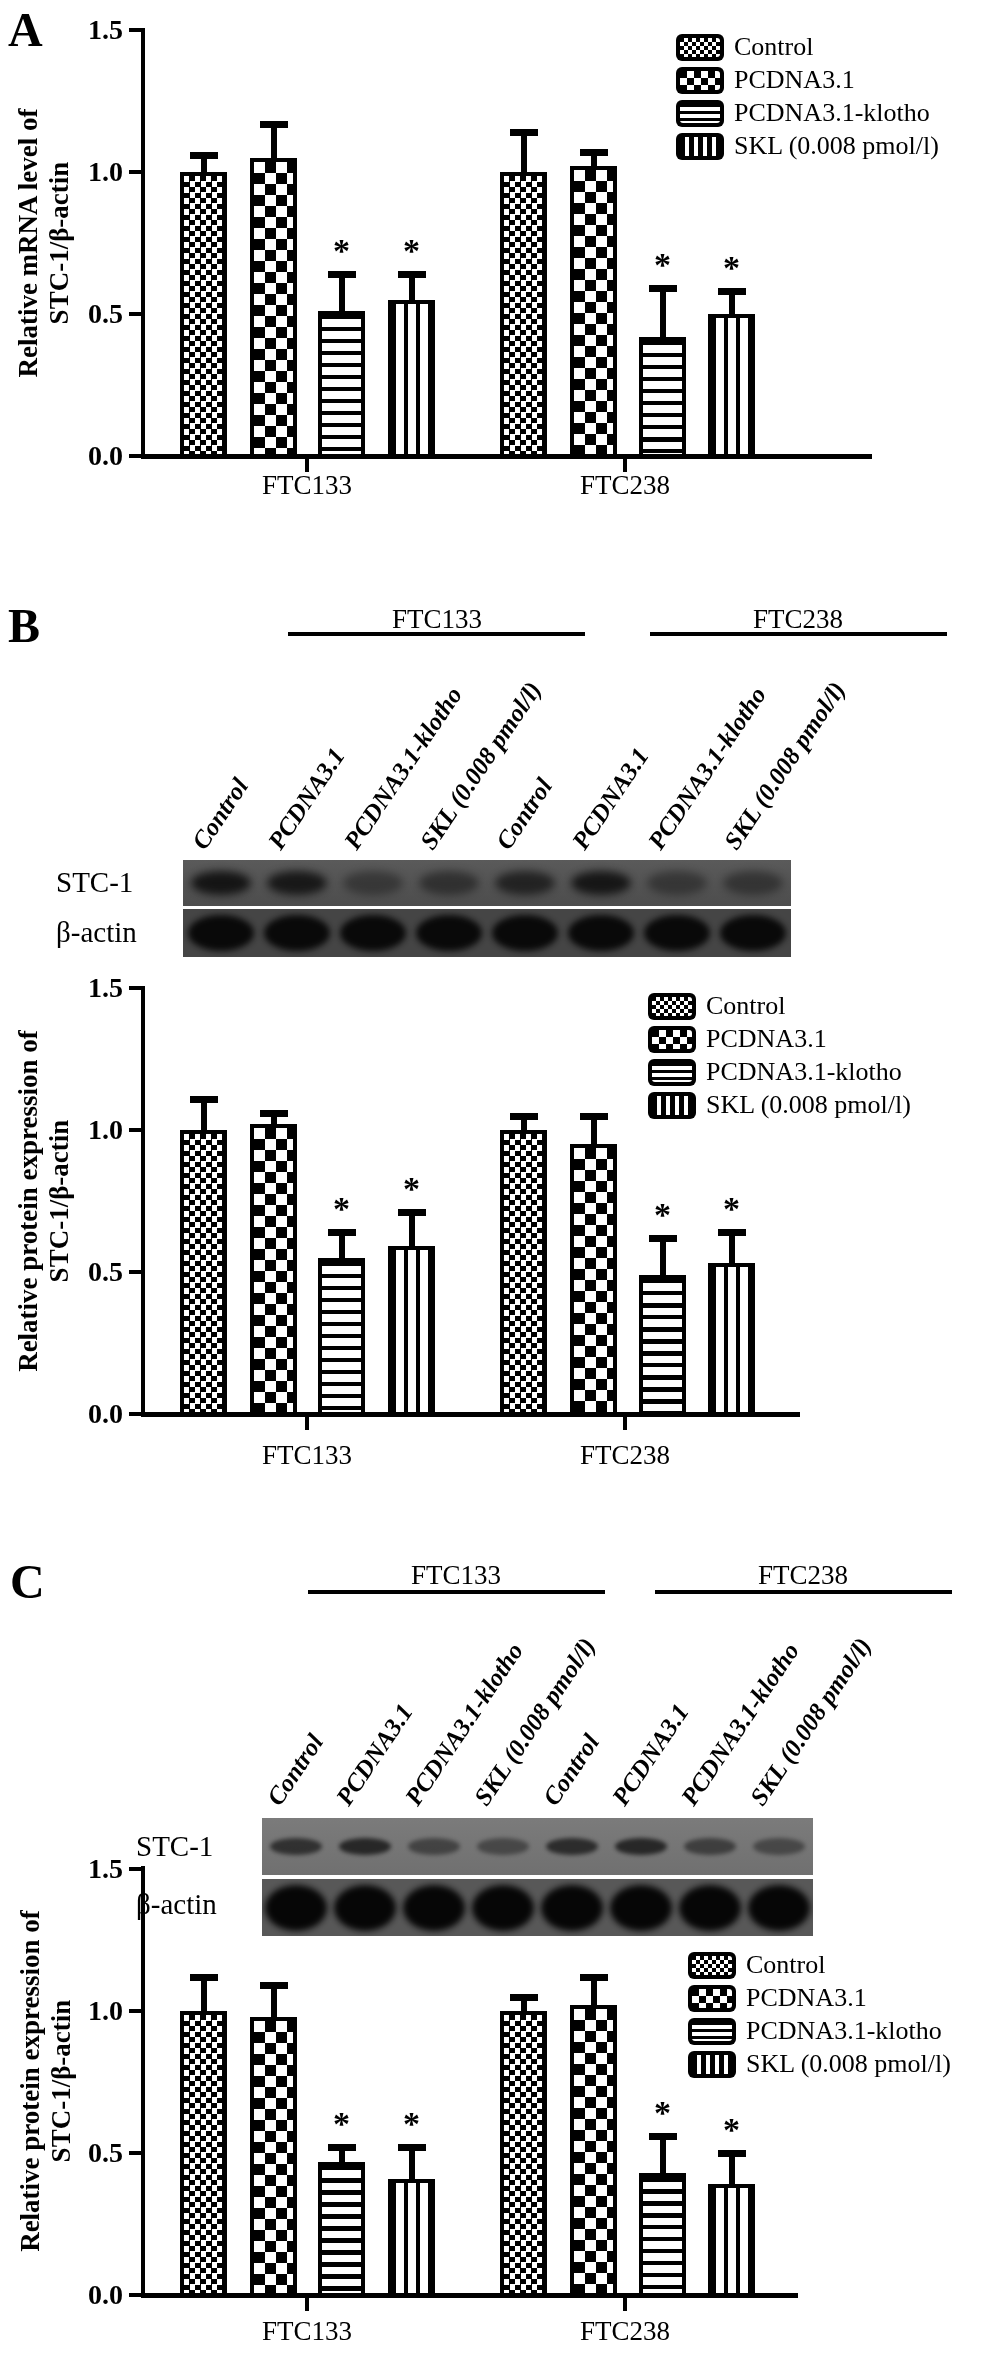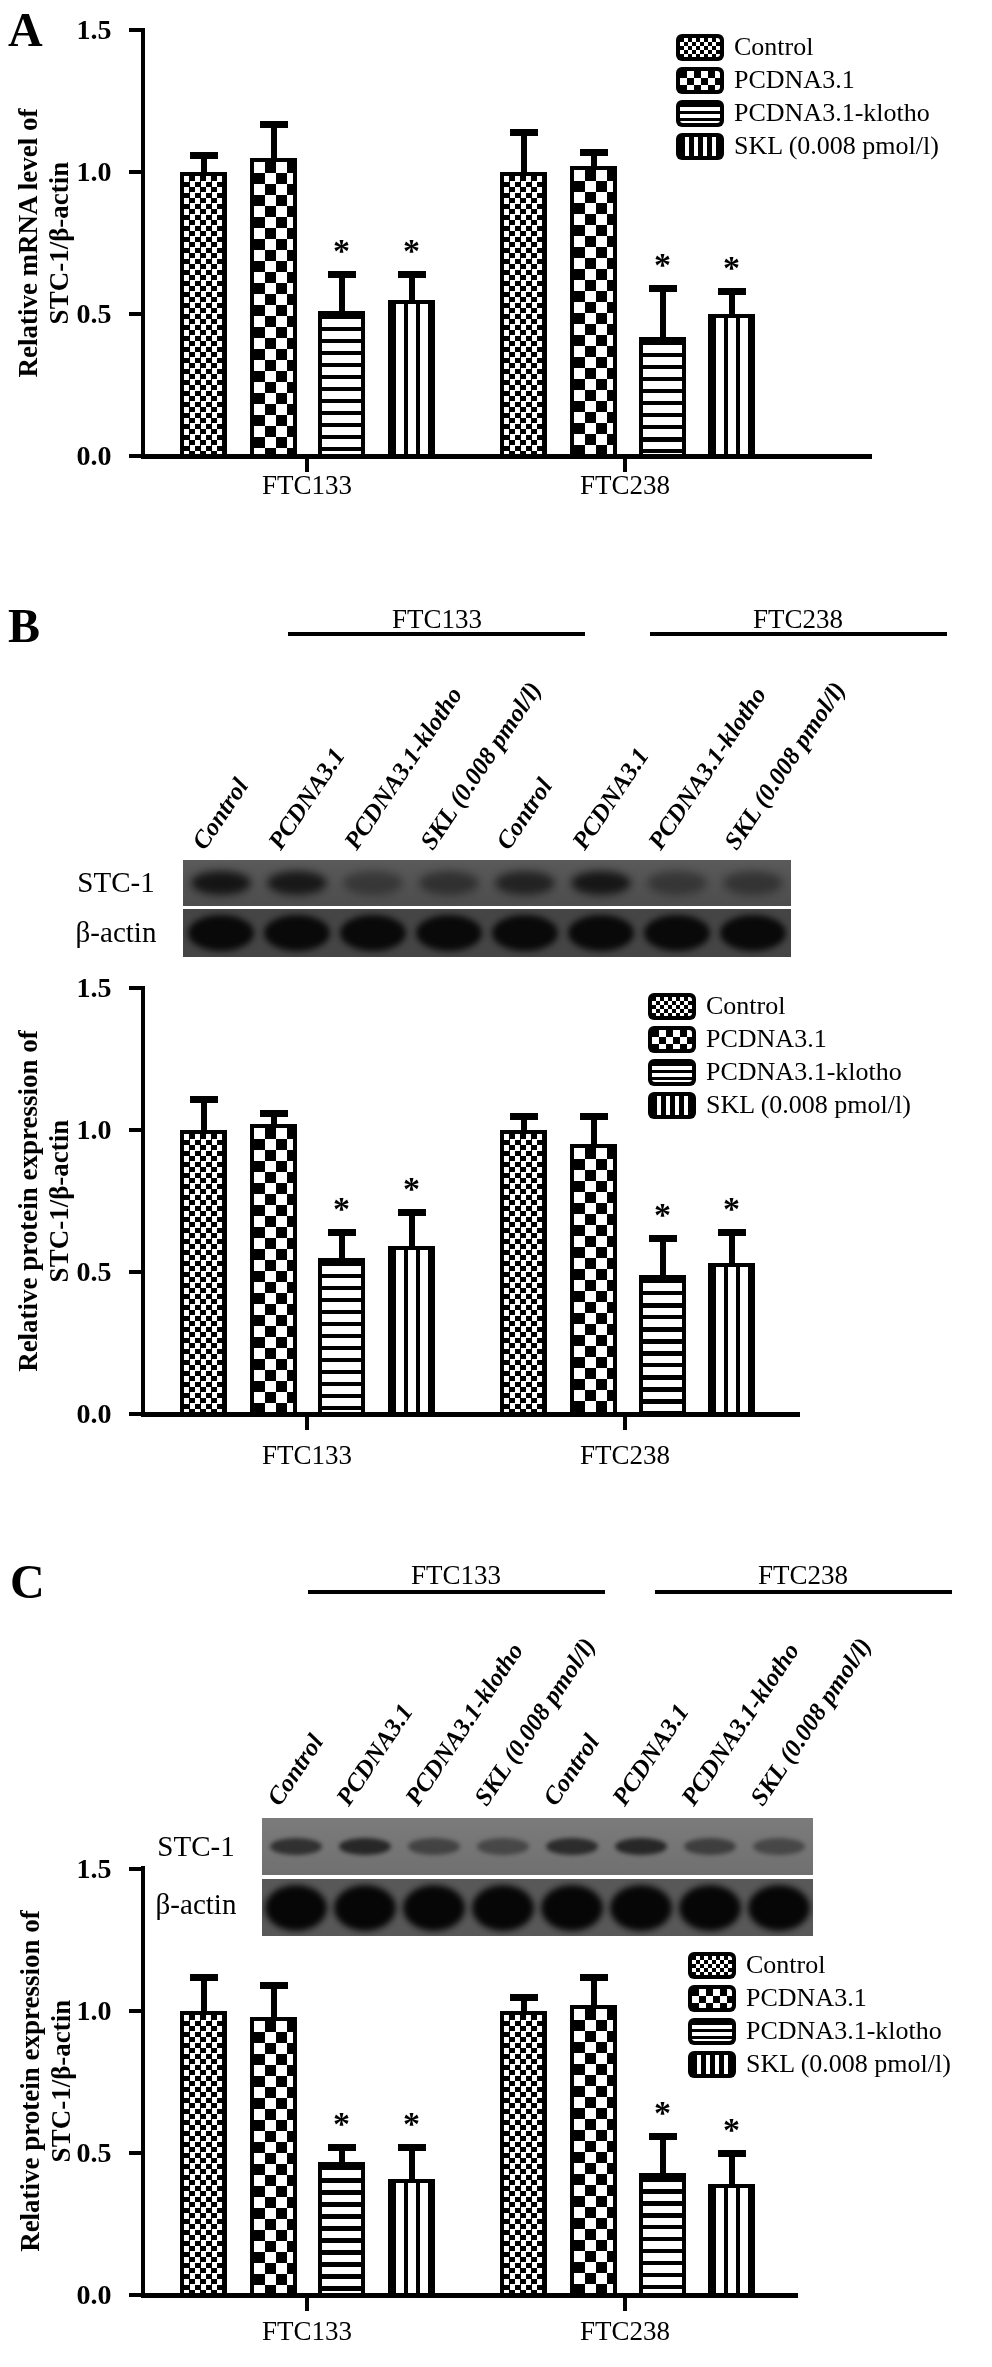--- a/index.html
+++ b/index.html
@@ -2,39 +2,39 @@
 <html><head>
 <meta charset="utf-8">
 <style>
   html,body{margin:0;padding:0;background:#fff;}
   #fig{position:relative;width:992px;height:2367px;background:#ffffff;
        font-family:"Liberation Serif", serif;color:#000;overflow:hidden;}
   .panel-letter{position:absolute;font-size:48px;font-weight:bold;}
   .ylabel{position:absolute;width:440px;height:64px;transform:rotate(-90deg);
           text-align:center;font-weight:bold;font-size:27px;line-height:31px;}
   .axis{position:absolute;background:#000;}
-  .ytick-label{position:absolute;width:58px;text-align:center;font-size:28px;font-weight:bold;line-height:32px;}
+  .ytick-label{position:absolute;width:58px;text-align:right;font-size:28px;font-weight:bold;line-height:32px;}
   .cat-label{position:absolute;width:160px;text-align:center;font-size:27px;}
   .bar{position:absolute;border:4px solid #000;box-sizing:border-box;background-color:#fff;}
   .pat-checker-fine{background-image:conic-gradient(#000 90deg,#fff 90deg 180deg,#000 180deg 270deg,#fff 270deg);background-size:11px 11px;}
   .pat-checker-coarse{background-image:conic-gradient(#000 90deg,#fff 90deg 180deg,#000 180deg 270deg,#fff 270deg);background-size:22px 22px;}
   .pat-hlines{background-image:repeating-linear-gradient(180deg,#000 0 4.5px,#fff 4.5px 12px);}
   .pat-vlines{background-image:repeating-linear-gradient(90deg,#000 0 4.5px,#fff 4.5px 12px);}
   .errbar{position:absolute;background:#000;}
   .sig-star{position:absolute;font-size:34px;font-weight:bold;text-align:center;line-height:34px;}
   .legend-swatch{position:absolute;background:#000;border-radius:6px;}
   .swatch-inner{position:absolute;left:4px;top:4px;right:4px;bottom:4px;border-radius:3px;}
   .sw-checker-fine{background-image:conic-gradient(#fff 90deg,transparent 90deg 180deg,#fff 180deg 270deg,transparent 270deg);background-size:8px 8px;}
   .sw-checker-coarse{background-image:conic-gradient(#fff 90deg,transparent 90deg 180deg,#fff 180deg 270deg,transparent 270deg);background-size:14px 14px;}
   .sw-hlines{background-image:repeating-linear-gradient(180deg,transparent 0 3px,#fff 3px 7px);}
   .sw-vlines{background-image:repeating-linear-gradient(90deg,transparent 0 5px,#fff 5px 9px);}
   .legend-label{position:absolute;font-size:26px;line-height:30px;white-space:nowrap;}
   .blot-header{position:absolute;width:200px;text-align:center;font-size:27px;}
   .header-line{position:absolute;height:4px;background:#000;}
-  .row-label{position:absolute;width:120px;text-align:center;font-size:29px;}
+  .row-label{position:absolute;width:120px;text-align:left;font-size:29px;}
   .blot-row{position:absolute;overflow:hidden;}
   .band{position:absolute;border-radius:50%;}
   .lane-label{position:absolute;height:26px;line-height:26px;font-size:25px;font-style:italic;font-weight:bold;
               white-space:nowrap;transform:rotate(-56deg);transform-origin:0 100%;}
 </style>
 </head>
 <body>
 
 <div id="fig">
 

